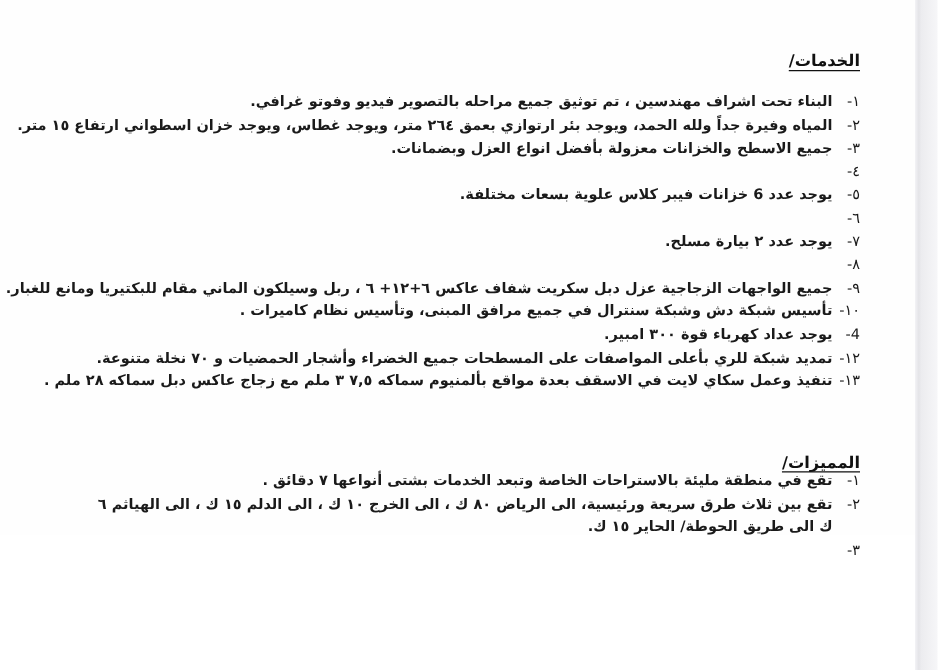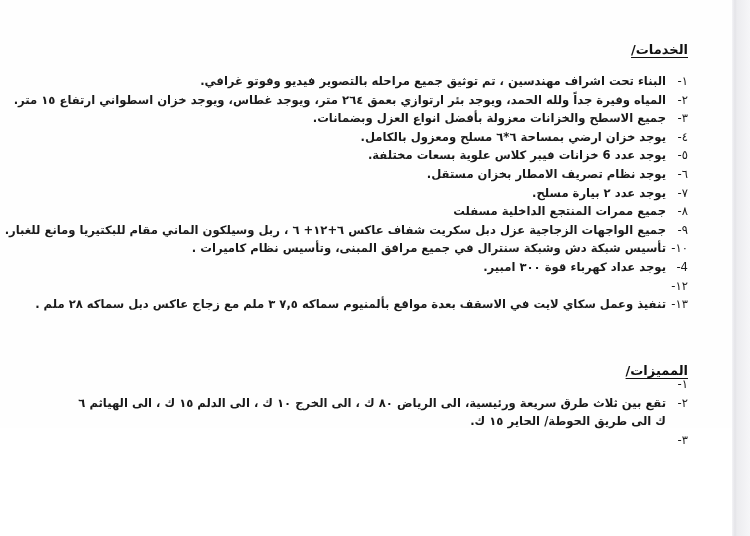--- a/index.html
+++ b/index.html
@@ -47,64 +47,63 @@
     <li class="item">
         <span class="num">٢-</span>
         <span class="txt">المياه وفيرة جداً ولله الحمد، ويوجد بئر ارتوازي بعمق ٢٦٤ متر، ويوجد غطاس، ويوجد خزان اسطواني ارتفاع ١٥ متر.</span>
       </li>
     <li class="item">
         <span class="num">٣-</span>
         <span class="txt">جميع الاسطح والخزانات معزولة بأفضل انواع العزل وبضمانات.</span>
       </li>
     <li class="item">
         <span class="num">٤-</span>
-        <span class="txt">يوجد خزان ارضي بمساحة ٦*٦ مسلح ومعزول بالكامل.</span>
       </li>
     <li class="item">
         <span class="num">٥-</span>
         <span class="txt">يوجد عدد 6 خزانات فيبر كلاس علوية بسعات مختلفة.</span>
       </li>
     <li class="item">
         <span class="num">٦-</span>
-        <span class="txt">يوجد نظام تصريف الامطار بخزان مستقل.</span>
       </li>
     <li class="item">
         <span class="num">٧-</span>
         <span class="txt">يوجد عدد ٢ بيارة مسلح.</span>
       </li>
     <li class="item">
         <span class="num">٨-</span>
-        <span class="txt">جميع ممرات المنتجع الداخلية مسفلت</span>
       </li>
     <li class="item">
         <span class="num">٩-</span>
         <span class="txt">جميع الواجهات الزجاجية عزل دبل سكريت شفاف عاكس ٦+١٢+ ٦ ، ربل وسيلكون الماني مقام للبكتيريا ومانع للغبار.</span>
       </li>
     <li class="item">
         <span class="num">١٠-</span>
         <span class="txt">تأسيس شبكة دش وشبكة سنترال في جميع مرافق المبنى، وتأسيس نظام كاميرات .</span>
       </li>
     <li class="item">
         <span class="num">4-</span>
         <span class="txt">يوجد عداد كهرباء قوة ٣٠٠ امبير.</span>
       </li>
     <li class="item">
         <span class="num">١٢-</span>
+        <span class="txt">تمديد شبكة للري بأعلى المواصفات على المسطحات جميع الخضراء وأشجار الحمضيات و ٧٠ نخلة متنوعة.</span>
       </li>
     <li class="item">
         <span class="num">١٣-</span>
         <span class="txt">تنفيذ وعمل سكاي لايت في الاسقف بعدة مواقع بألمنيوم سماكه ٧,٥ ٣ ملم مع زجاج عاكس دبل سماكه ٢٨ ملم .</span>
       </li>
   </ul>
 
   <div class="heading" style="top:363px;">المميزات/</div>
 
   <ul class="list" style="top:375px;">
     <li class="item">
         <span class="num">١-</span>
+        <span class="txt">تقع في منطقة مليئة بالاستراحات الخاصة وتبعد الخدمات بشتى أنواعها ٧ دقائق .</span>
       </li>
     <li class="item wrap">
         <span class="num">٢-</span>
         <span class="txt">تقع بين ثلاث طرق سريعة ورئيسية، الى الرياض ٨٠ ك ، الى الخرج ١٠ ك ، الى الدلم ١٥ ك ، الى الهياثم ٦ ك الى طريق الحوطة/ الحاير ١٥ ك.</span>
       </li>
     <li class="item">
         <span class="num">٣-</span>
       </li>
   </ul>
 

